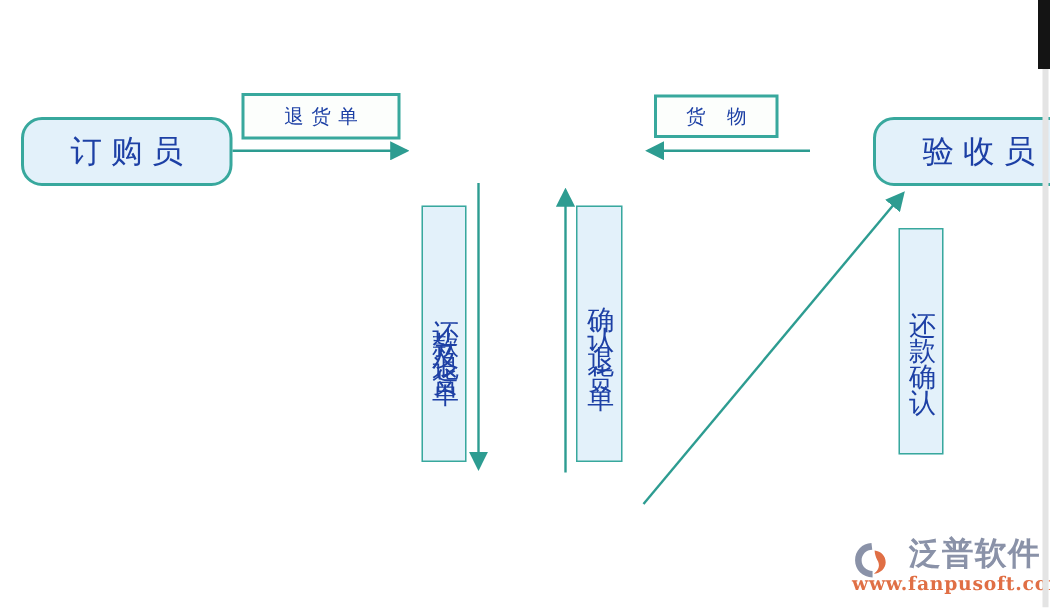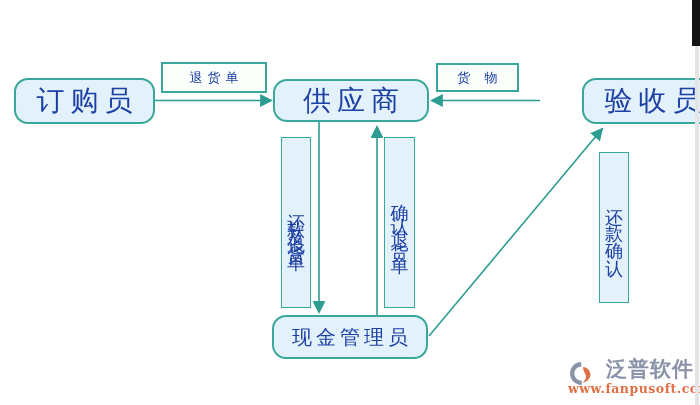--- a/index.html
+++ b/index.html
@@ -17,21 +17,21 @@
   .arrowhead { fill: var(--arrow, #2d9c91); }
 
   
   .entity {
     position: absolute; box-sizing: border-box;
     border: 2px solid var(--border, #38a89d);
     border-radius: 14px;
     background: var(--box-fill, #e3f1fa);
     color: var(--text, #1d40a5);
     display: flex; align-items: center; justify-content: center;
-    font-size: 28px; letter-spacing: 6px; text-indent: 6px;
+    font-size: 21px; letter-spacing: 6px; text-indent: 6px;
   }
   #node-orderer   { left: 14px;  top: 78px;  width: 141px; height: 46px; }
   #node-supplier  { left: 273px; top: 79px;  width: 156px; height: 43px; }
   #node-inspector { left: 540px; top: 78px;  width: 141px; height: 46px; margin-left: 42px; }
   #node-cashier   { left: 272px; top: 315px; width: 156px; height: 44px;
                     font-size: 20px; letter-spacing: 4px; text-indent: 4px; }
 
   
   .hlabel {
     position: absolute; box-sizing: border-box;
@@ -91,25 +91,23 @@
     </defs>
     <line class="arrow" x1="155" y1="100.5" x2="271" y2="100.5" marker-end="url(#ah)"></line>
     <line class="arrow" x1="540" y1="100.5" x2="432" y2="100.5" marker-end="url(#ah)"></line>
     <line class="arrow" x1="319" y1="122" x2="319" y2="312" marker-end="url(#ah)"></line>
     <line class="arrow" x1="377" y1="315" x2="377" y2="127" marker-end="url(#ah)"></line>
     <line class="arrow" x1="429" y1="336" x2="602" y2="129" marker-end="url(#ah)"></line>
   </svg>
 
   <div class="entity" id="node-orderer">订购员</div>
 
-  <div class="entity" id="node-supplier">供应商</div>
 
   <div class="entity" id="node-inspector">验收员</div>
 
-  <div class="entity" id="node-cashier">现金管理员</div>
 
   <div class="hlabel" id="label-return-order">退货单</div>
 
   <div class="hlabel" id="label-goods">货  物</div>
 
   <div class="vlabel" id="vl-repay-return">还款及退货单</div>
 
   <div class="vlabel" id="vl-confirm-return">确认退货单</div>
 
   <div class="vlabel" id="vl-repay-confirm">还款确认</div>

